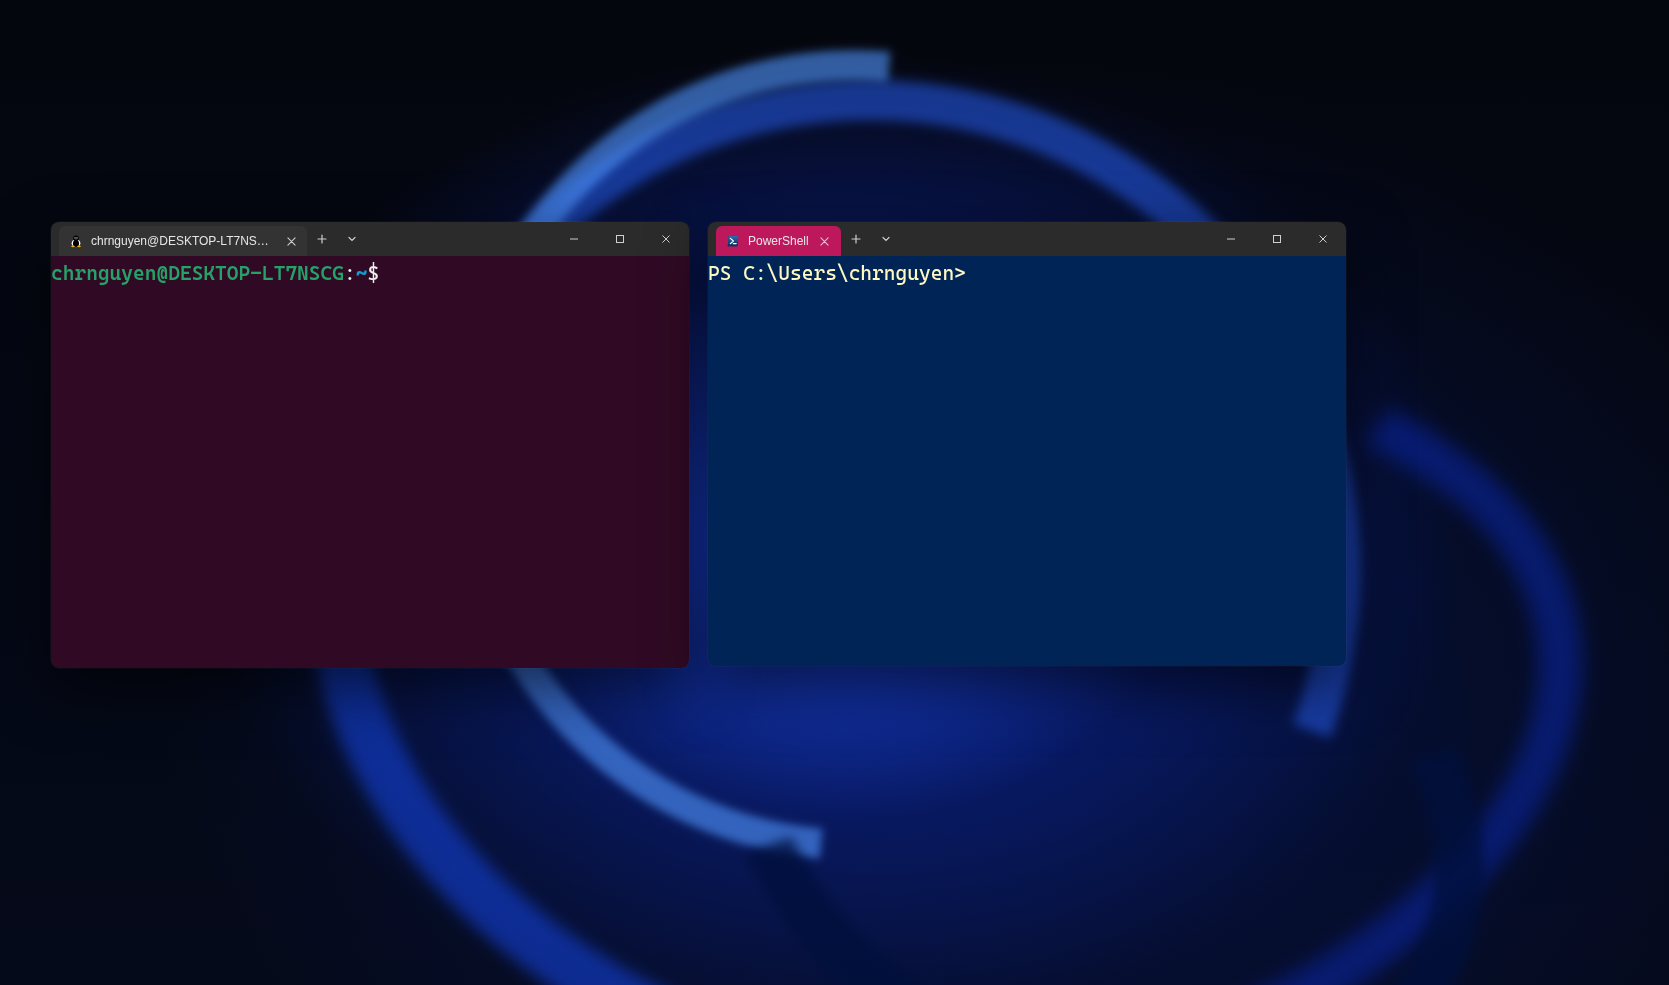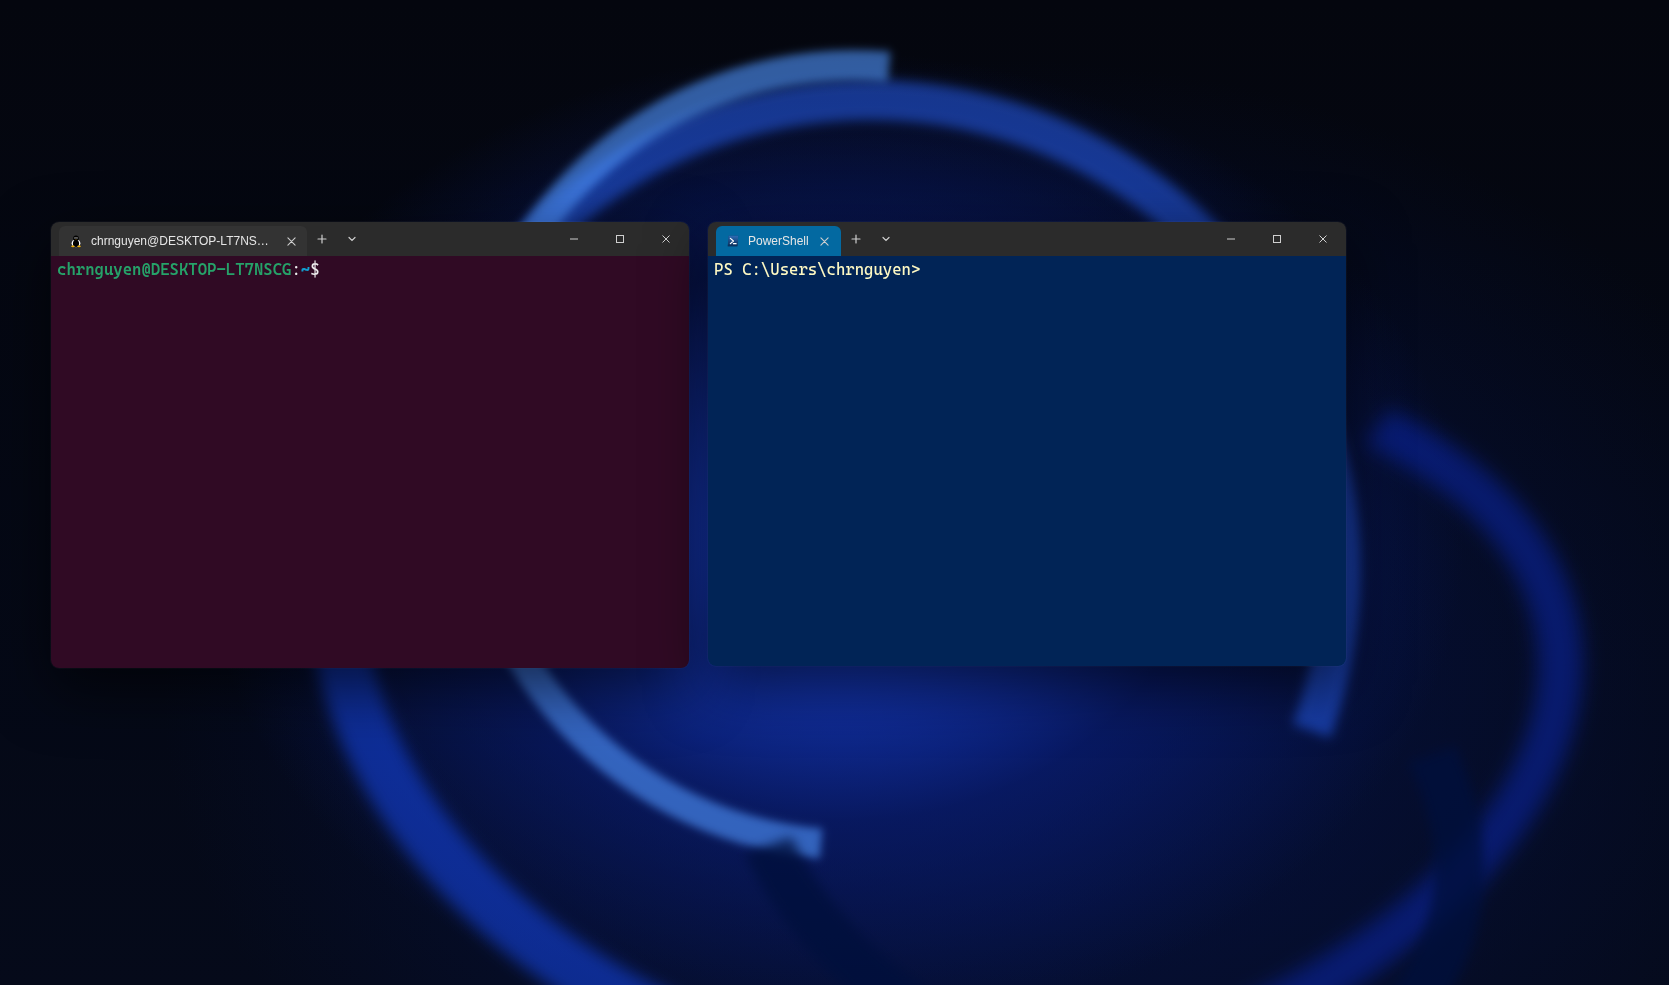--- a/index.html
+++ b/index.html
@@ -71,40 +71,40 @@
   }
   .titlebar-spacer { flex: 1; }
   .win-controls { display: flex; align-items: stretch; }
   .win-btn {
     width: 46px; display: flex; align-items: center; justify-content: center;
     color: #d0d0d0;
   }
   .term-body {
     flex: 1;
     font-family: "Cascadia Mono", "Consolas", monospace;
-    font-size: 16px;
+    font-size: 20px;
     line-height: 1.3;
-    padding: 4px 6px;
+    padding: 4px 0;
     white-space: pre;
   }
 
   
   .w1 { left: 51px; top: 222px; width: 638px; height: 446px; }
   .w1 .titlebar { background: #2b2b2b; }
   .w1 .tab { background: #333333; }
   .w1 .term-body { background: #300a24; color: #eeeeee; }
   .w1 .prompt-user { color: #26a269; font-weight: 600; }
   .w1 .prompt-colon { color: #eeeeee; }
   .w1 .prompt-path { color: #129dcf; font-weight: 600; }
   .w1 .prompt-dollar { color: #eeeeee; }
 
   
   .w2 { left: 708px; top: 222px; width: 638px; height: 444px; }
   .w2 .titlebar { background: #2b2b2b; }
-  .w2 .tab { background: #0369a1; text-align: center; }
+  .w2 .tab { background: #be185d; text-align: center; }
   .w2 .term-body { background: #012456; color: #fef9c3; }
 
   svg { display: block; }
 </style>
 </head>
 <body>
 
 <div class="desktop">
   <div class="swirl s1"></div>
   <div class="swirl s2"></div>

